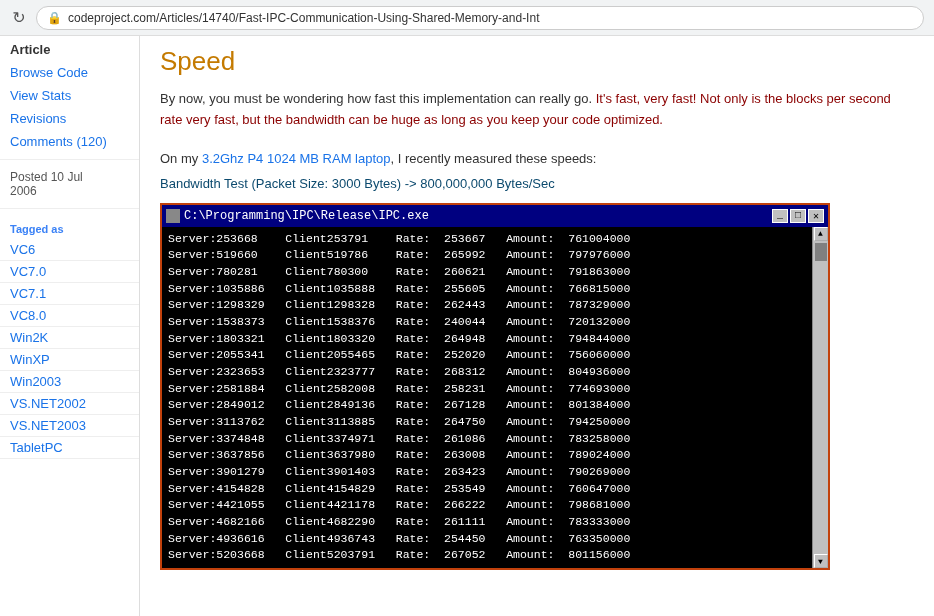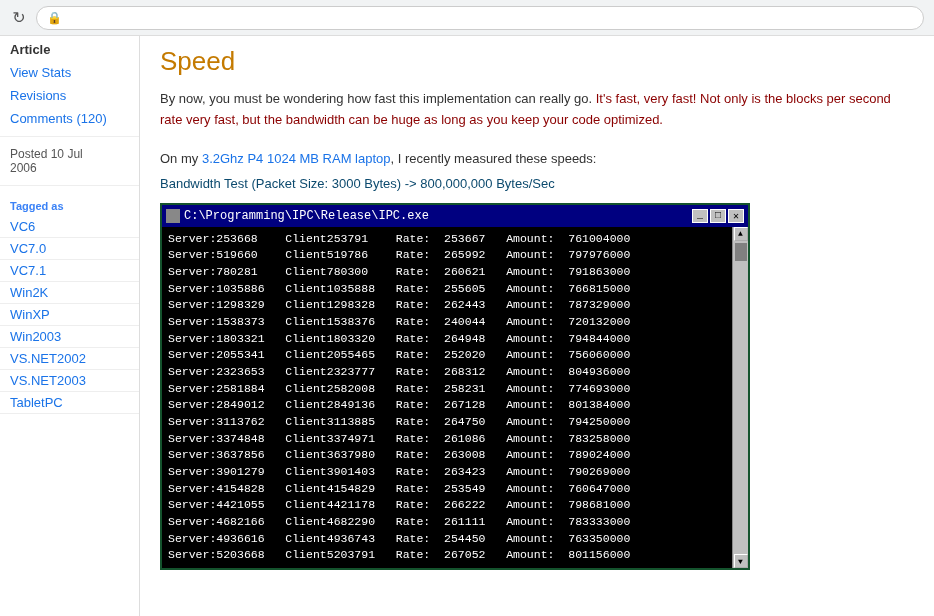--- a/index.html
+++ b/index.html
@@ -136,22 +136,22 @@
     }
 
     .bandwidth-test {
       font-size: 13px;
       color: #0c4a6e;
       margin-bottom: 12px;
     }
 
     
     .terminal-wrapper {
-      border: 2px solid #14532d;
-      width: 590px;
+      border: 2px solid #c2410c;
+      width: 670px;
       background: #000;
       font-family: 'Courier New', Courier, monospace;
     }
     .terminal-titlebar {
       background: #000080;
       color: #fff;
       font-size: 12px;
       font-family: 'Courier New', monospace;
       display: flex;
       align-items: center;
@@ -205,37 +205,40 @@
       line-height: 1.45;
     }
   </style>
 </head>
 <body>
 
 <div class="browser-bar">
   <div class="browser-refresh">↻</div>
   <div class="browser-url">
     <span>🔒</span>
+    <span>codeproject.com/Articles/14740/Fast-IPC-Communication-Using-Shared-Memory-and-Int</span>
   </div>
 </div>
 
 <div class="page-layout">
 
   <div class="sidebar">
     <div class="sidebar-section-title">Article</div>
+    <a class="sidebar-link">Browse Code</a>
     <a class="sidebar-link">View Stats</a>
     <a class="sidebar-link">Revisions</a>
     <a class="sidebar-link">Comments (120)</a>
     <hr class="sidebar-divider">
     <div class="sidebar-posted">Posted 10 Jul<br>2006</div>
     <hr class="sidebar-divider">
     <div class="sidebar-tagged-title">Tagged as</div>
     <a class="sidebar-tag">VC6</a>
     <a class="sidebar-tag">VC7.0</a>
     <a class="sidebar-tag">VC7.1</a>
+    <a class="sidebar-tag">VC8.0</a>
     <a class="sidebar-tag">Win2K</a>
     <a class="sidebar-tag">WinXP</a>
     <a class="sidebar-tag">Win2003</a>
     <a class="sidebar-tag">VS.NET2002</a>
     <a class="sidebar-tag">VS.NET2003</a>
     <a class="sidebar-tag">TabletPC</a>
   </div>
 
   <div class="main-content">
     <h1 class="section-heading">Speed</h1>

